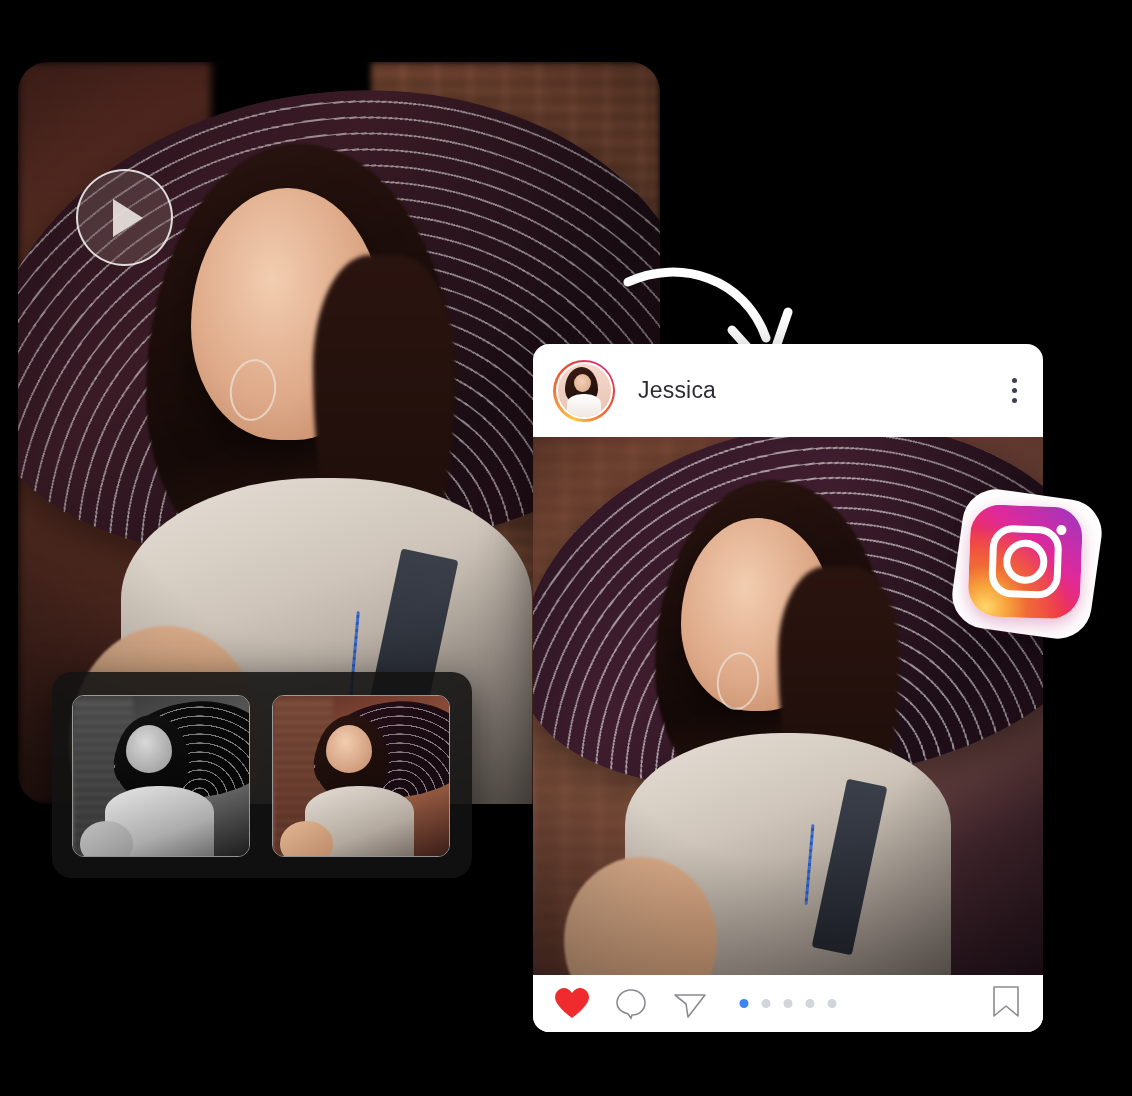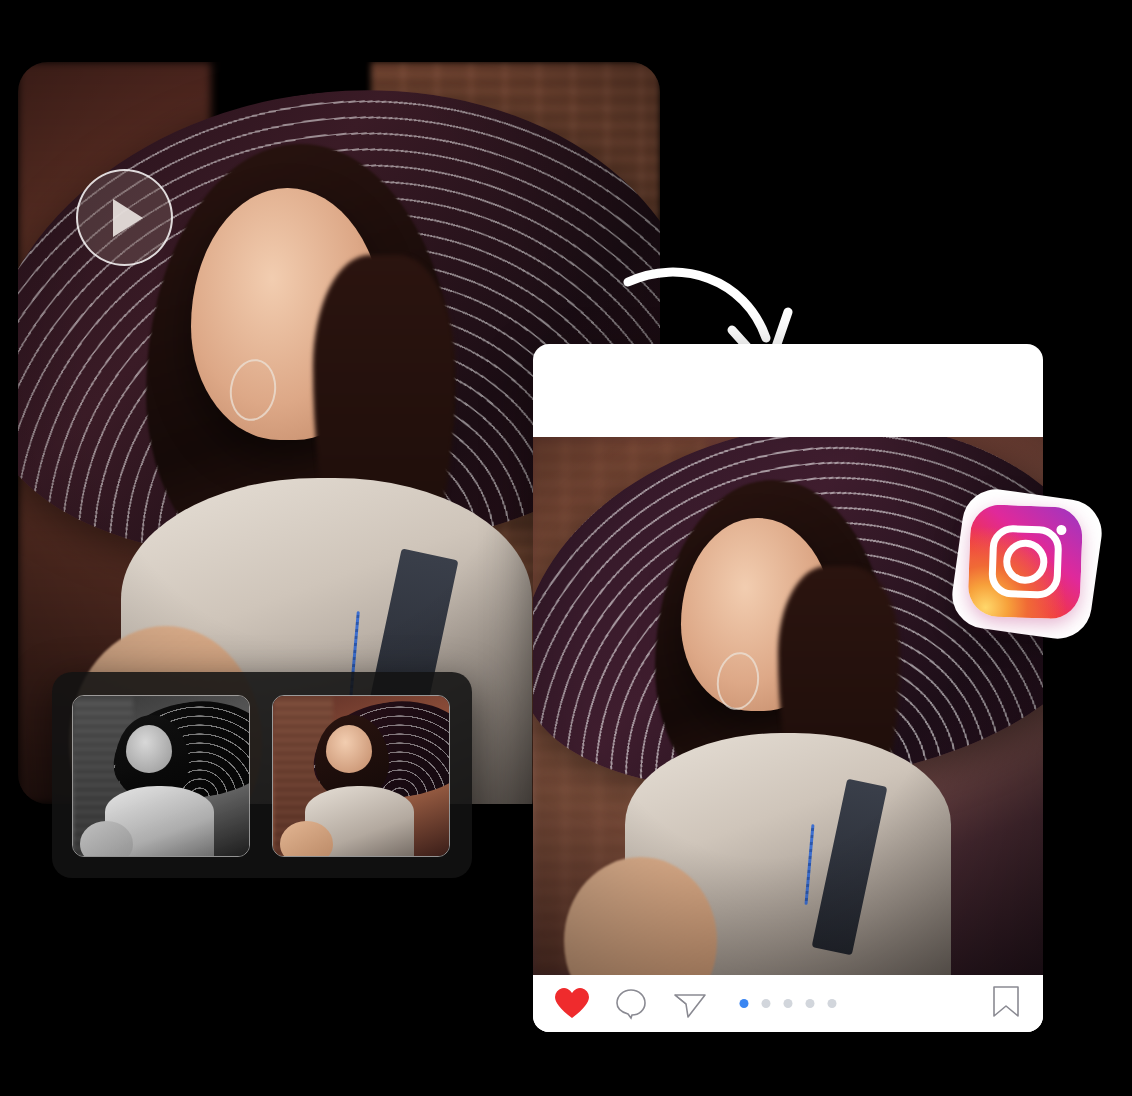--- a/index.html
+++ b/index.html
@@ -215,20 +215,35 @@
     </div>
   </div>
 
   <svg class="arrow" viewBox="0 0 190 140">
     <path d="M8 30 C 60 6, 125 26, 146 86" fill="none" stroke="#fff" stroke-width="9" stroke-linecap="round"></path>
     <path d="M112 78 L148 118 L168 60" fill="none" stroke="#fff" stroke-width="9" stroke-linecap="round" stroke-linejoin="round"></path>
   </svg>
 
   <div class="post-card">
 
+    <div class="post-head">
+      <div class="avatar-ring">
+        <div class="avatar-inner">
+          <div class="av-hair"></div>
+            <div class="av-face"></div>
+            <div class="av-body"></div>
+        </div>
+      </div>
+      <div class="post-user">Jessica</div>
+      <div class="post-more">
+        <i></i>
+          <i></i>
+          <i></i>
+      </div>
+    </div>
 
     <div class="post-photo">
       <div class="ph-bg" style="background:linear-gradient(160deg,#6a3a33 0%,#8a5042 26%,#9c6a5a 50%,#4a2b33 78%,#2a1620 100%);"></div>
       <div class="ph-brick" style="left:0;width:34%;filter:blur(4px);opacity:.8;"></div>
       <div class="umb umb-main" style="left:-4%;top:-2%;width:116%;height:66%;transform:rotate(-9deg);
            background:repeating-radial-gradient(circle at 50% 100%, rgba(255,255,255,.55) 0 1.6px, rgba(255,255,255,0) 1.8px 15px),
                       linear-gradient(140deg,#2e1626 0%,#3f1d2e 40%,#1d0e18 75%,#2c1120 100%);"></div>
       <div class="ph-hair" style="left:24%;top:8%;width:46%;height:60%;"></div>
       <div class="ph-face" style="left:29%;top:15%;width:30%;height:36%;"></div>
       <div class="ph-hair2" style="left:48%;top:24%;width:24%;height:54%;"></div>

